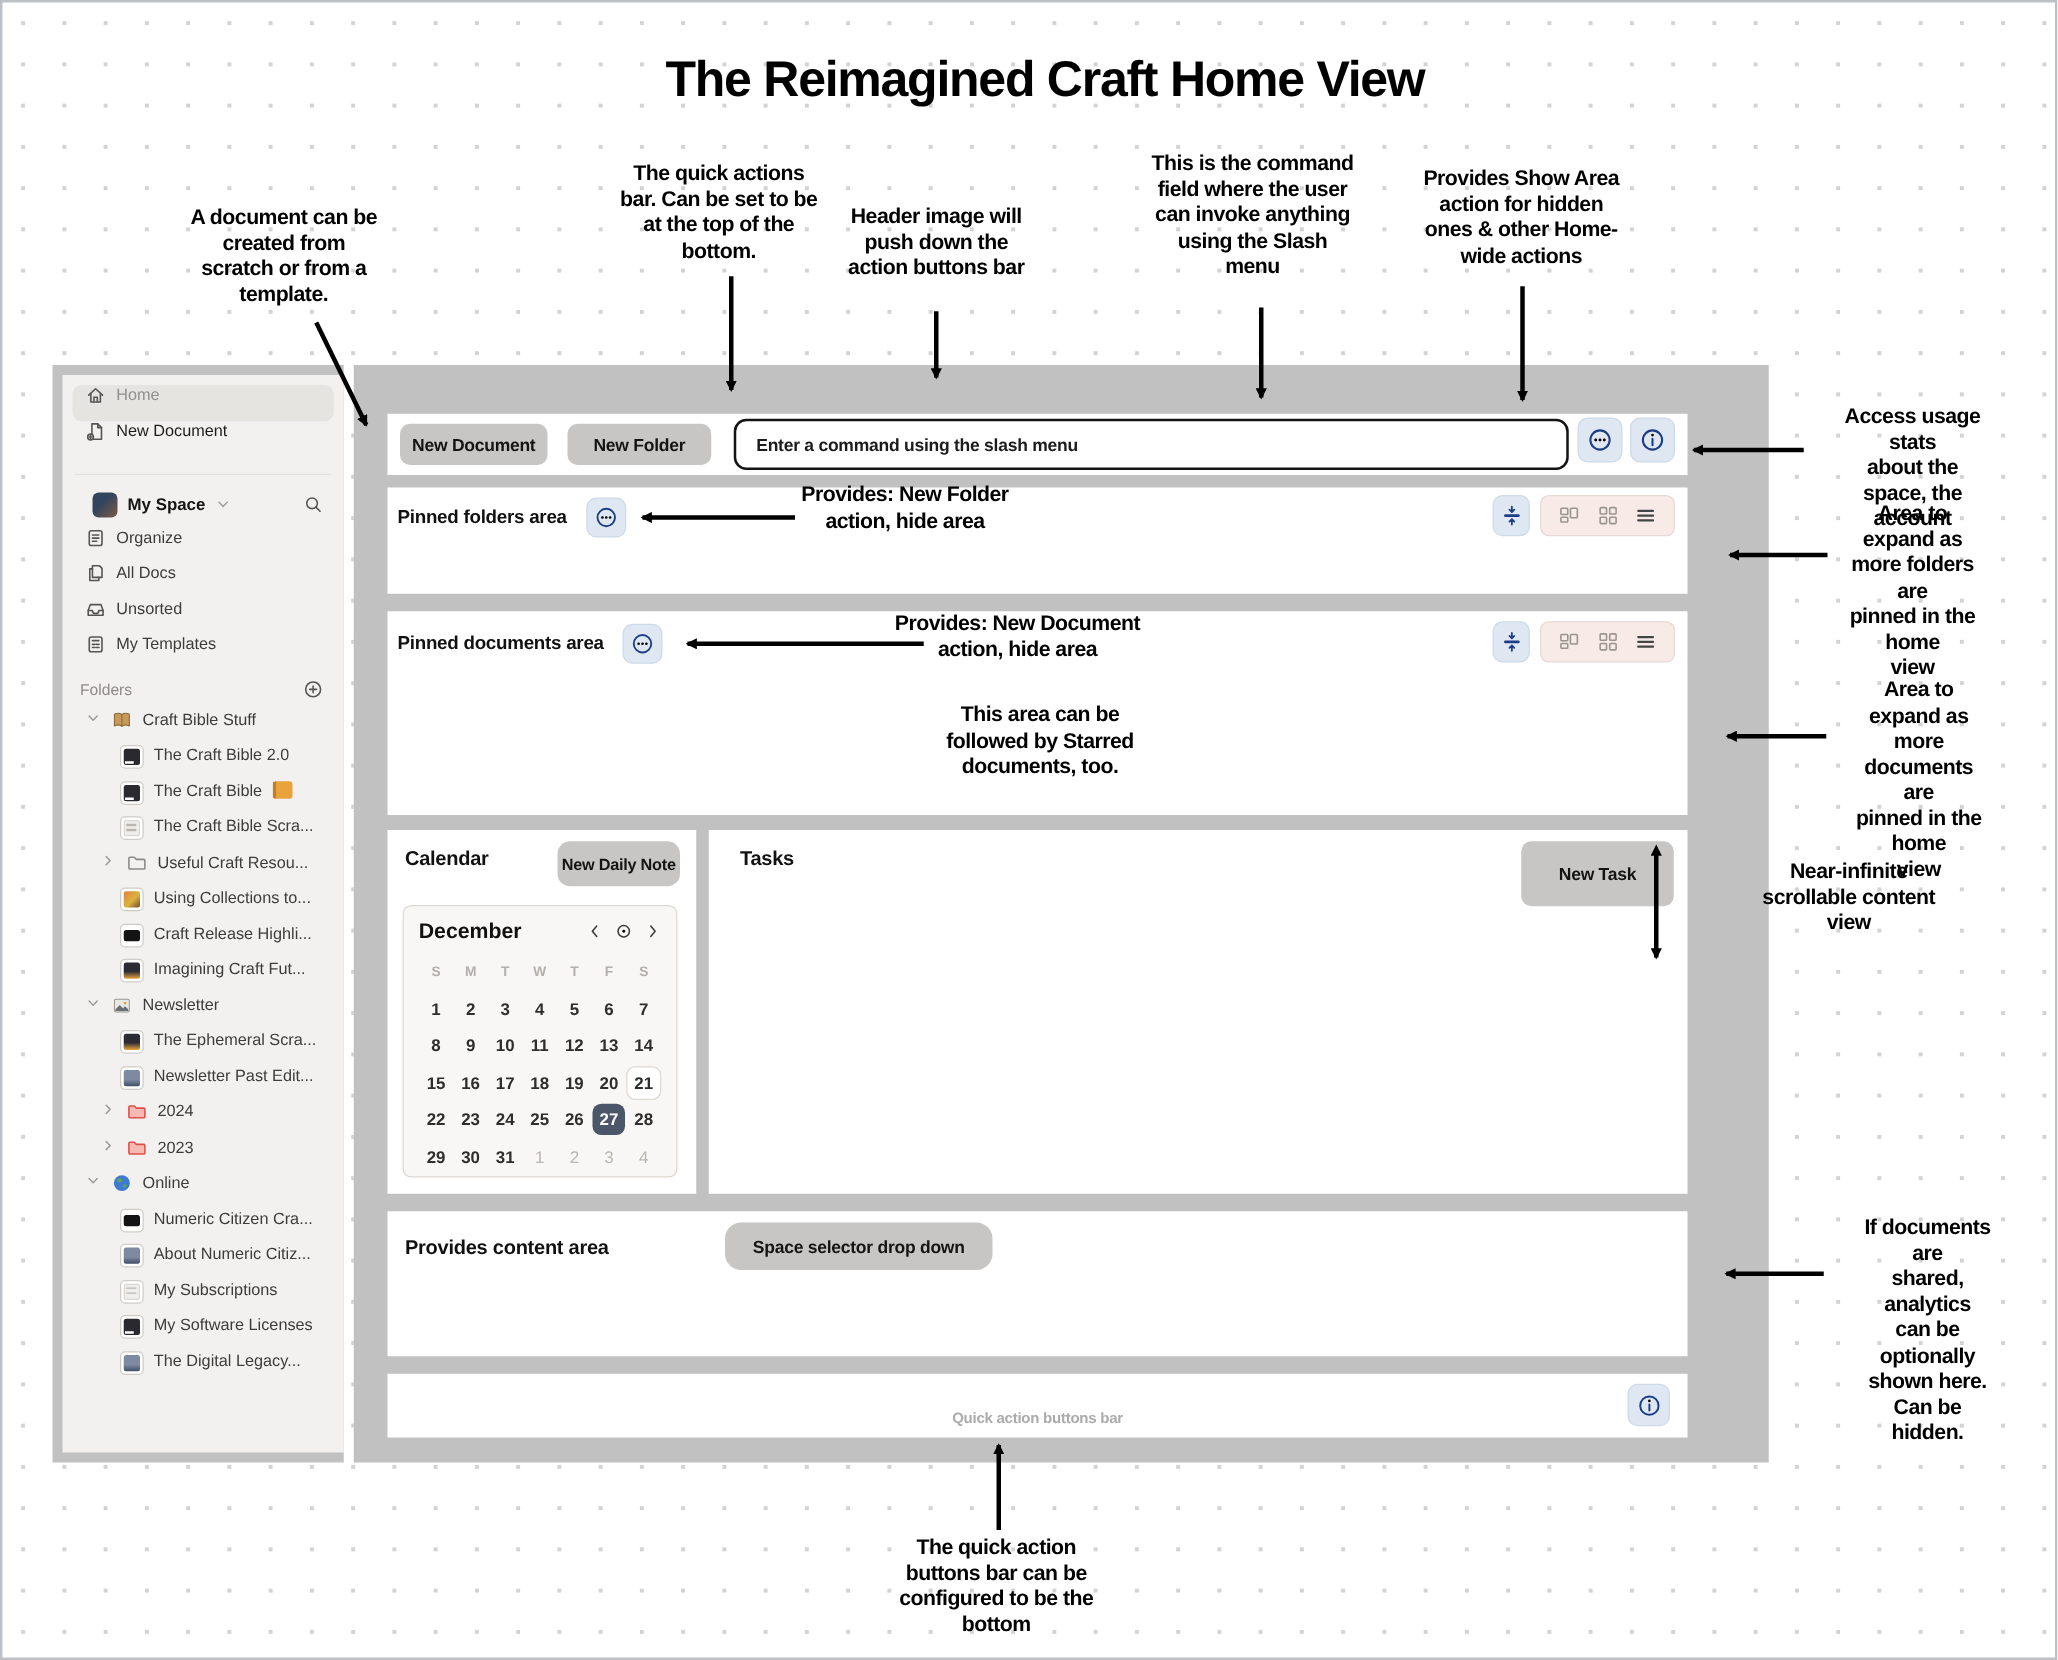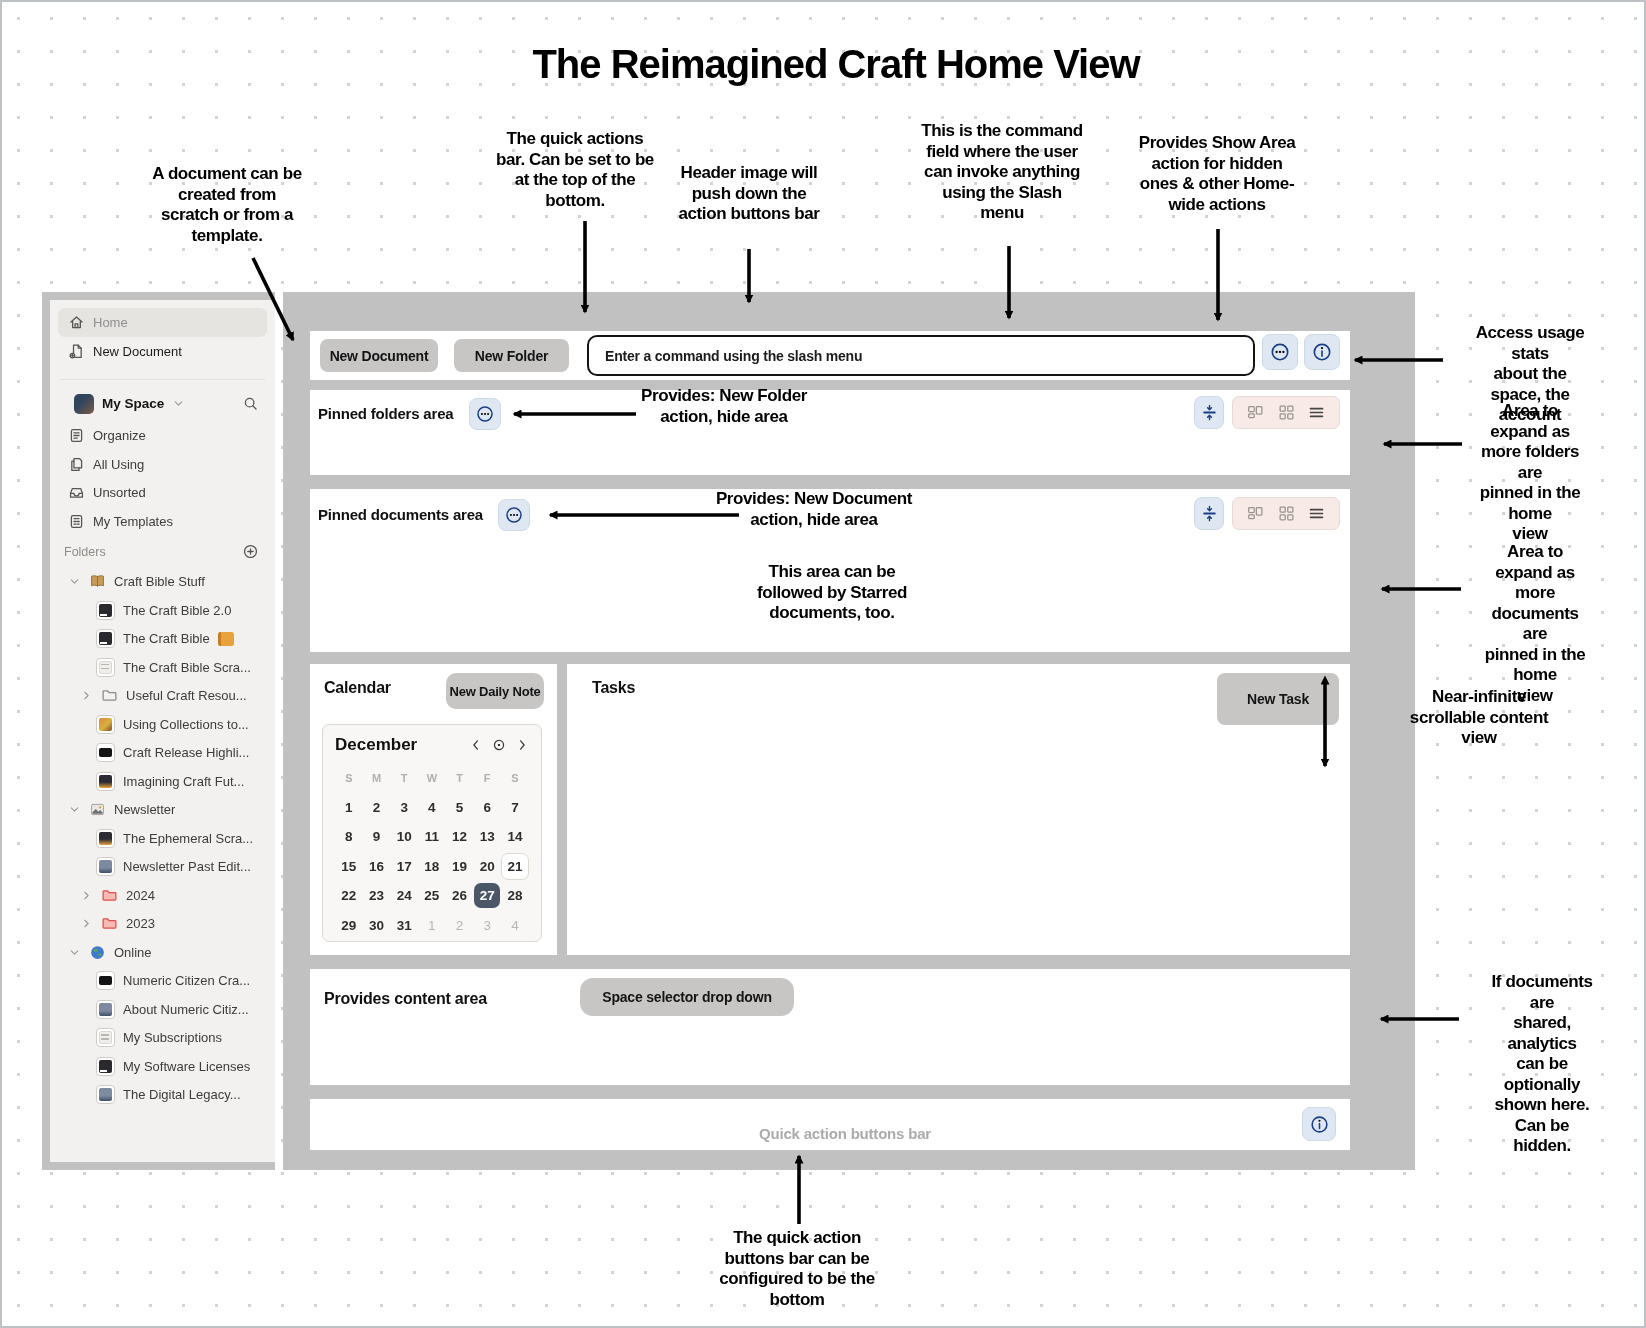--- a/index.html
+++ b/index.html
@@ -12,21 +12,21 @@
   .title{position:absolute;left:0;right:0;top:40px;text-align:center;font-size:40px;font-weight:bold;
     letter-spacing:-1px;color:#000;margin-left:26px;}
   .ann{position:absolute;transform:translateX(-50%);white-space:pre-line;text-align:center;
     font-size:17px;line-height:20.5px;font-weight:bold;letter-spacing:-0.4px;color:#000;}
   
   .gray{position:absolute;background:#c1c1c1;}
   .panel{position:absolute;background:#fff;}
   
   .sidebar{position:absolute;left:48px;top:298px;width:225px;height:862px;background:#f2f1ef;
     overflow:hidden;padding-top:8px;box-sizing:border-box;}
-  .sb-row{display:flex;align-items:center;height:28.5px;padding-left:18px;gap:8px;font-size:13px;color:#3c3c3c;}
+  .sb-row{display:flex;height:28.5px;padding-left:18px;gap:8px;font-size:13px;color:#3c3c3c;}
   .sb-row.sel{background:#e5e4e1;border-radius:7px;margin:0 8px;height:29px;padding-left:10px;}
   .sb-row.sel .sb-label{color:#8f8f8f;}
   .sb-row.dark .sb-label{color:#1c1c1c;}
   .sb-divider{height:13px;border-bottom:1px solid #e3e1dd;margin:0 10px 6px 10px;}
   .sb-section{display:flex;align-items:center;height:32px;padding:0 16px 0 14px;font-size:12.5px;color:#8f8b86;}
   .sb-section .sp{flex:1;}
   .sb-space{display:flex;align-items:center;height:36px;padding:0 16px 0 24px;gap:8px;}
   .sb-space .nm{font-weight:bold;font-size:13.5px;color:#141414;}
   .sb-space .sp{flex:1;}
   .avatar{width:20px;height:20px;border-radius:5px;background:linear-gradient(135deg,#32455e 40%,#7d5a44);flex:0 0 auto;}
@@ -69,22 +69,22 @@
   .cal-nav{display:flex;align-items:center;gap:9px;}
   .cal-nav .ic{width:14px;height:14px;stroke:#3c3c3c;stroke-width:1.8;}
   .calgrid{display:grid;grid-template-columns:repeat(7,1fr);margin-top:8px;}
   .calgrid .cell{height:29.5px;display:flex;align-items:center;justify-content:center;}
   .wd{font-size:11px;color:#b3b0ab;font-weight:bold;}
   .day span{display:inline-flex;align-items:center;justify-content:center;width:26px;height:25px;
     font-size:13.5px;font-weight:600;color:#2e2e2e;}
   .day.muted span{color:#b9b6b1;font-weight:400;}
   .day.outlined span{background:#fff;border:1px solid #ddd9d3;border-radius:7px;}
   .day.selected span{background:#4b5669;color:#fff;border-radius:7px;}
-  .bottombar-text{position:absolute;left:323px;top:1097px;width:1040px;height:69px;display:flex;align-items:center;
-    justify-content:center;font-size:15px;font-weight:bold;color:#ababab;letter-spacing:-0.2px;}
+  .bottombar-text{position:absolute;left:308px;top:1097px;width:1040px;height:69px;display:flex;align-items:center;
+    justify-content:center;font-size:12px;font-weight:bold;color:#ababab;letter-spacing:-0.2px;}
   svg.overlay{position:absolute;left:0;top:0;pointer-events:none;}
 </style>
 </head>
 <body>
 
 <svg width="0" height="0" style="position:absolute">
   <defs>
     <symbol id="s-home" viewBox="0 0 20 20">
         <path d="M3.5 9.5 L10 3.5 L16.5 9.5"></path>
         <path d="M5.5 8.6 V16 H14.5 V8.6"></path>
@@ -221,21 +221,21 @@
         <div class="sb-row">
           <svg class="ic ">
             <use href="#s-organize"></use>
           </svg>
           <span class="sb-label">Organize</span>
         </div>
         <div class="sb-row">
           <svg class="ic ">
             <use href="#s-all-docs"></use>
           </svg>
-          <span class="sb-label">All Using</span>
+          <span class="sb-label">All Docs</span>
         </div>
         <div class="sb-row">
           <svg class="ic ">
             <use href="#s-unsorted"></use>
           </svg>
           <span class="sb-label">Unsorted</span>
         </div>
         <div class="sb-row">
           <svg class="ic ">
             <use href="#s-templates"></use>

